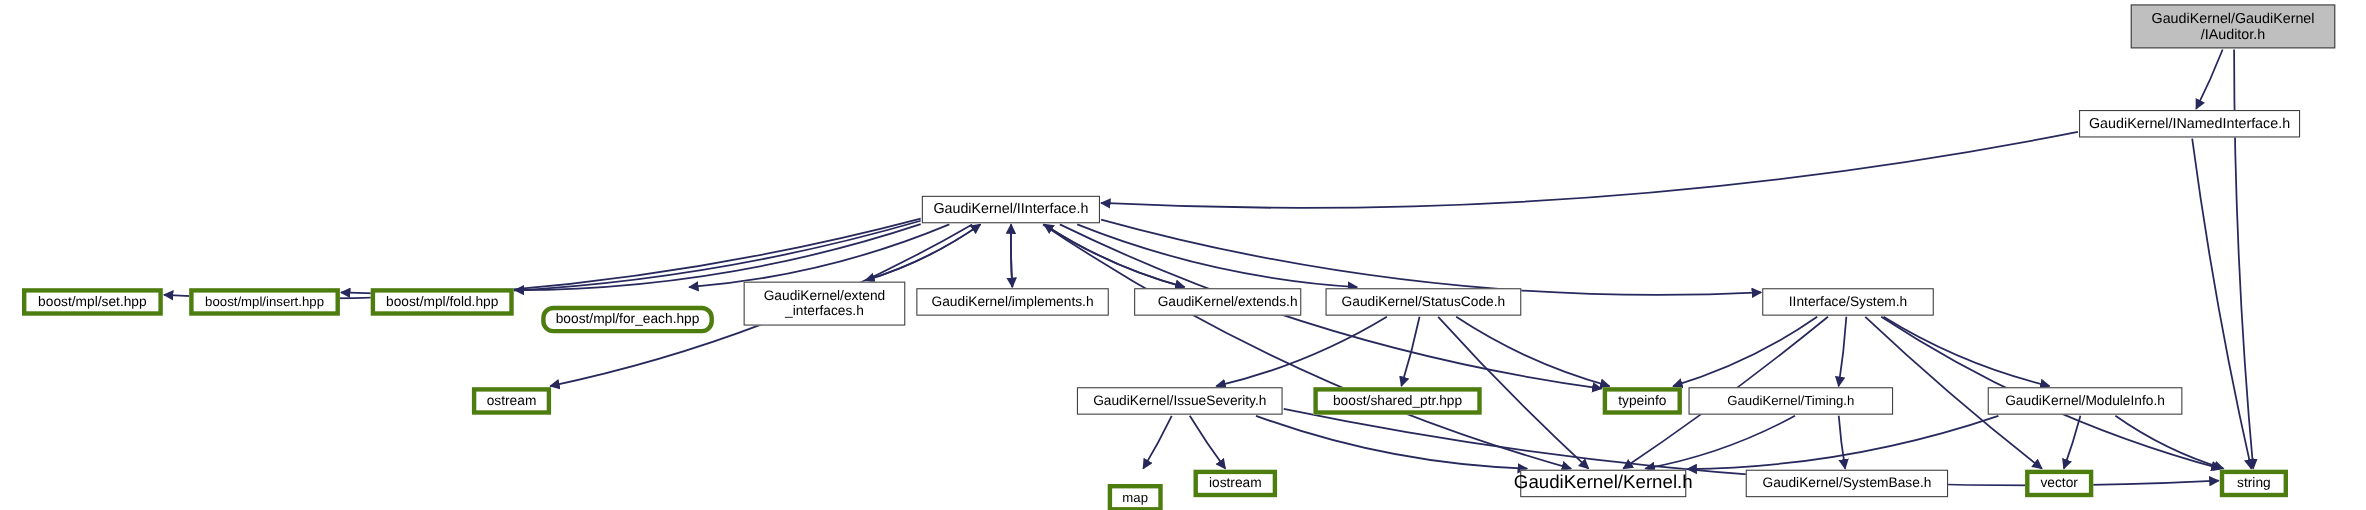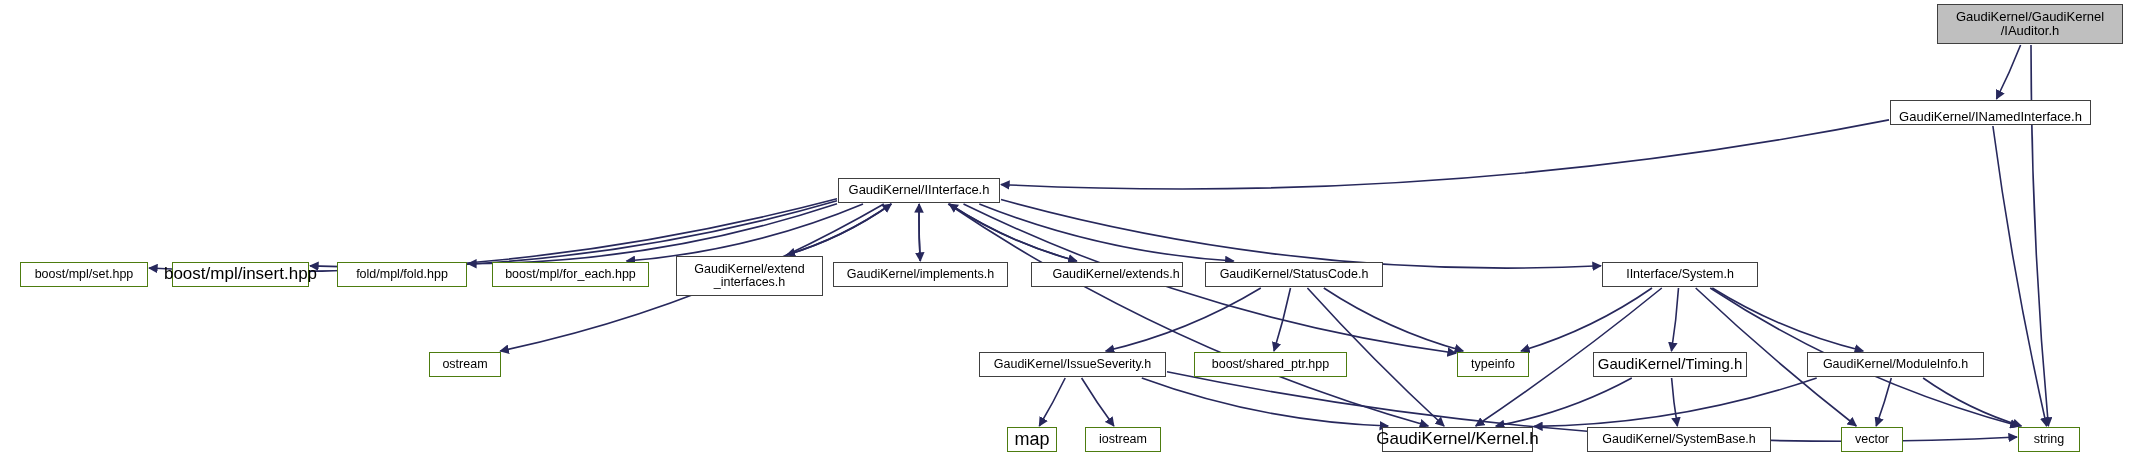--- a/index.html
+++ b/index.html
@@ -1,21 +1,21 @@
 <!DOCTYPE html>
 <html><head>
 <meta charset="utf-8">
 <style>
   html,body{margin:0;padding:0;background:#ffffff;}
   body{font-family:"Liberation Sans", sans-serif;}
   #graph-root{position:relative;width:2151px;height:464px;background:#ffffff;overflow:hidden;}
   svg#edges{position:absolute;left:0;top:0;width:2151px;height:464px;}
   .node{position:absolute;box-sizing:border-box;display:flex;align-items:center;justify-content:center;
         text-align:center;line-height:1.08;white-space:pre-line;}
-  .node.sys{border:1px solid #4d7c0f;background:#ffffff;color:#000000;}
+  .node.sys{border:4px solid #4d7c0f;background:#ffffff;color:#000000;}
   .node.hdr{border:1.5px solid #404040;background:#ffffff;color:#000000;}
   .node.root{border:1.5px solid #404040;background:#bfbfbf;color:#000000;}
   .node span{display:block;padding:0 4px;}
 </style>
 </head>
 <body>
 
 <div id="graph-root">
   <svg id="edges" viewBox="0 0 2151 464" preserveAspectRatio="none">
     <defs>
@@ -60,38 +60,38 @@
         <path d="M 1631.8 378.0 Q 1567.6 412.9 1495.8 426.0" marker-end="url(#arrow)"></path>
         <path d="M 1671.6 378.0 Q 1673.4 402.1 1677.4 426.0" marker-end="url(#arrow)"></path>
         <path d="M 1816.7 378.0 Q 1679.2 424.8 1534.0 426.4" marker-end="url(#arrow)"></path>
         <path d="M 1891.3 378.0 Q 1884.8 402.3 1876.2 426.0" marker-end="url(#arrow)"></path>
         <path d="M 1923.1 378.0 Q 1968.4 409.9 2021.4 426.0" marker-end="url(#arrow)"></path>
       </g>
   </svg>
   <div id="node-layer">
       <div class="node root" style="left: 1937px; top: 4px; width: 186px; height: 40px; font-size: 13px;"><span>GaudiKernel/GaudiKernel
 /IAuditor.h</span></div>
-      <div class="node hdr" style="left: 1890px; top: 100px; width: 201px; height: 25px; font-size: 13px; align-items: flex-end;"><span>GaudiKernel/INamedInterface.h</span></div>
+      <div class="node hdr" style="left: 1890px; top: 100px; width: 201px; height: 25px; font-size: 13px;"><span>GaudiKernel/INamedInterface.h</span></div>
       <div class="node hdr" style="left: 838px; top: 178px; width: 162px; height: 25px; font-size: 13px;"><span>GaudiKernel/IInterface.h</span></div>
       <div class="node sys" style="left: 20px; top: 262px; width: 128px; height: 25px; font-size: 12.5px;"><span>boost/mpl/set.hpp</span></div>
-      <div class="node sys" style="left: 172px; top: 262px; width: 137px; height: 25px; font-size: 17px;"><span>boost/mpl/insert.hpp</span></div>
-      <div class="node sys" style="left: 337px; top: 262px; width: 130px; height: 25px; font-size: 12.5px;"><span>fold/mpl/fold.hpp</span></div>
-      <div class="node sys" style="left: 492px; top: 262px; width: 157px; height: 25px; font-size: 12.5px;"><span>boost/mpl/for_each.hpp</span></div>
+      <div class="node sys" style="left: 172px; top: 262px; width: 137px; height: 25px; font-size: 12px;"><span>boost/mpl/insert.hpp</span></div>
+      <div class="node sys" style="left: 337px; top: 262px; width: 130px; height: 25px; font-size: 12.5px;"><span>boost/mpl/fold.hpp</span></div>
+      <div class="node sys" style="left: 492px; top: 278px; width: 157px; height: 25px; font-size: 12.5px; border-radius: 11px;"><span>boost/mpl/for_each.hpp</span></div>
       <div class="node hdr" style="left: 676px; top: 256px; width: 147px; height: 40px; font-size: 12.5px;"><span>GaudiKernel/extend
 _interfaces.h</span></div>
       <div class="node hdr" style="left: 833px; top: 262px; width: 175px; height: 25px; font-size: 12.5px;"><span>GaudiKernel/implements.h</span></div>
       <div class="node hdr" style="left: 1031px; top: 262px; width: 152px; height: 25px; font-size: 12.5px; padding-left: 18px;"><span>GaudiKernel/extends.h</span></div>
       <div class="node hdr" style="left: 1205px; top: 262px; width: 178px; height: 25px; font-size: 12.5px;"><span>GaudiKernel/StatusCode.h</span></div>
       <div class="node hdr" style="left: 1602px; top: 262px; width: 156px; height: 25px; font-size: 12.5px;"><span>IInterface/System.h</span></div>
       <div class="node sys" style="left: 429px; top: 352px; width: 72px; height: 25px; font-size: 12.5px;"><span>ostream</span></div>
       <div class="node hdr" style="left: 979px; top: 352px; width: 187px; height: 25px; font-size: 12.5px; align-items: center;"><span>GaudiKernel/IssueSeverity.h</span></div>
       <div class="node sys" style="left: 1194px; top: 352px; width: 153px; height: 25px; font-size: 12.5px;"><span>boost/shared_ptr.hpp</span></div>
       <div class="node sys" style="left: 1457px; top: 352px; width: 72px; height: 25px; font-size: 12.5px;"><span>typeinfo</span></div>
-      <div class="node hdr" style="left: 1593px; top: 352px; width: 154px; height: 25px; font-size: 15px;"><span>GaudiKernel/Timing.h</span></div>
+      <div class="node hdr" style="left: 1535px; top: 352px; width: 186px; height: 25px; font-size: 12px;"><span>GaudiKernel/Timing.h</span></div>
       <div class="node hdr" style="left: 1807px; top: 352px; width: 177px; height: 25px; font-size: 12.5px;"><span>GaudiKernel/ModuleInfo.h</span></div>
-      <div class="node sys" style="left: 1007px; top: 427px; width: 50px; height: 25px; font-size: 18px;"><span>map</span></div>
+      <div class="node sys" style="left: 1007px; top: 440px; width: 50px; height: 25px; font-size: 12px;"><span>map</span></div>
       <div class="node sys" style="left: 1085px; top: 427px; width: 76px; height: 25px; font-size: 12.5px;"><span>iostream</span></div>
       <div class="node hdr" style="left: 1382px; top: 427px; width: 151px; height: 25px; font-size: 17px;"><span>GaudiKernel/Kernel.h</span></div>
       <div class="node hdr" style="left: 1587px; top: 427px; width: 184px; height: 25px; font-size: 12.5px;"><span>GaudiKernel/SystemBase.h</span></div>
       <div class="node sys" style="left: 1841px; top: 427px; width: 62px; height: 25px; font-size: 12.5px;"><span>vector</span></div>
       <div class="node sys" style="left: 2018px; top: 427px; width: 62px; height: 25px; font-size: 12.5px;"><span>string</span></div>
     </div>
 </div>
 
 </body></html>

